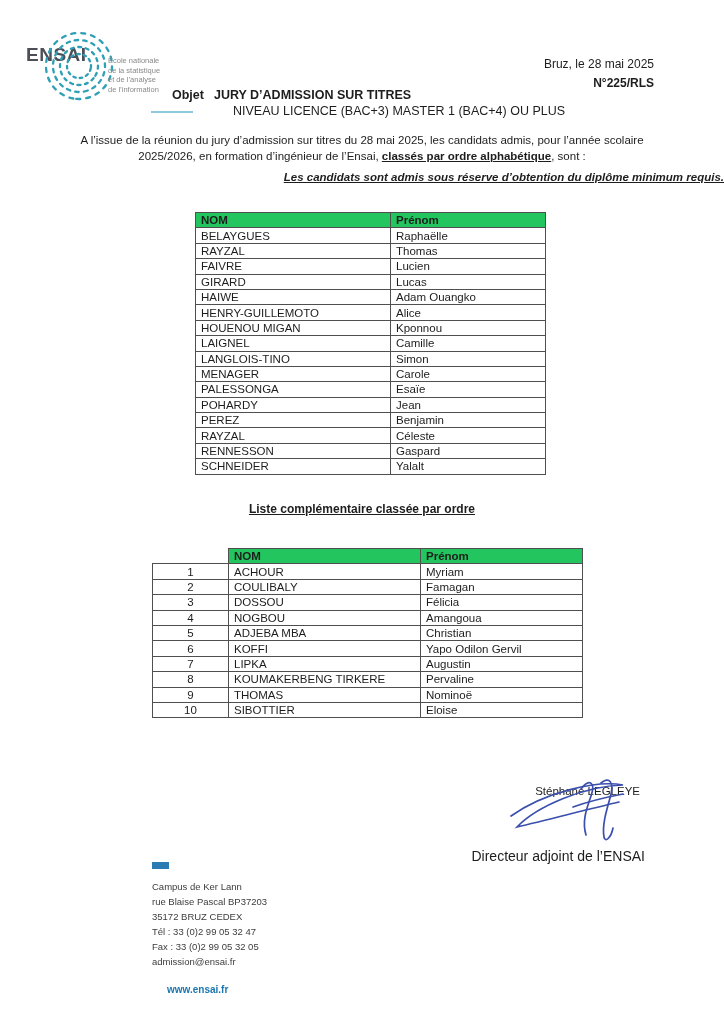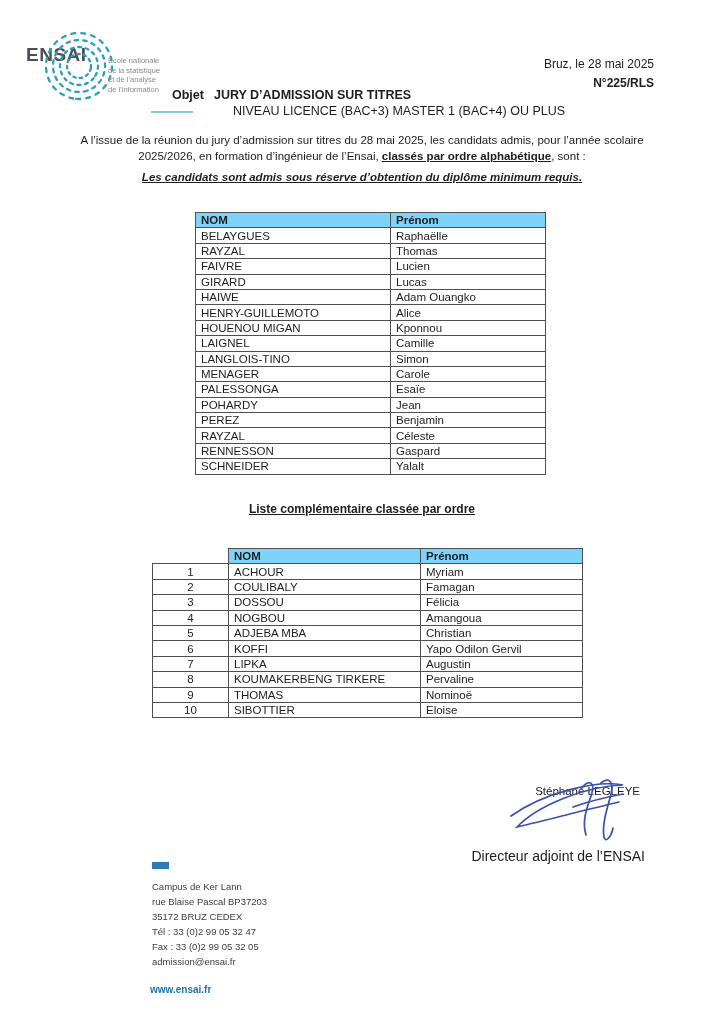--- a/index.html
+++ b/index.html
@@ -40,34 +40,34 @@
   .subject-line2 { position: absolute; left: 233px; top: 104px; font-size: 12.5px; font-weight: normal; }
 
   
   .intro {
     position: absolute; left: 55px; right: 55px; top: 133px;
     text-align: center; font-size: 11.5px; line-height: 15.5px;
   }
   .intro .emph { font-weight: bold; text-decoration: underline; }
   .notice {
     position: absolute; left: 0; right: 0; top: 171px;
-    text-align: center; font-size: 11.5px;
+    text-align: right; font-size: 11.5px;
     font-weight: bold; font-style: italic; text-decoration: underline;
   }
 
   
   table { border-collapse: collapse; table-layout: fixed; font-size: 11.5px; }
   th, td {
     border: 1px solid #4f4f4f;
     height: 15.4px; line-height: 14px;
     padding: 0 4px 0 5px;
     text-align: left; vertical-align: middle;
     white-space: nowrap; overflow: hidden;
   }
-  th { background: #7dd3fc; font-weight: bold; }
+  th { background: #22c55e; font-weight: bold; }
 
   .admitted-table { position: absolute; left: 195px; top: 212px; width: 350px; }
   .admitted-table .col-nom { width: 195px; }
   .admitted-table .col-prenom { width: 155px; }
 
   .waitlist-heading {
     position: absolute; left: 0; right: 0; top: 502px;
     text-align: center; font-size: 12px;
     font-weight: bold; text-decoration: underline;
   }
@@ -83,21 +83,21 @@
   .sig-image { position: absolute; left: 505px; top: 776px; }
   .sig-role { position: absolute; right: 79px; top: 848px; font-size: 14px; }
 
   
   .footer-dash { position: absolute; left: 152px; top: 862px; width: 17px; height: 7px; background: #2b7cb3; }
   .footer-address {
     position: absolute; left: 152px; top: 879px;
     font-size: 9.5px; line-height: 15px; color: #3c3c3c;
   }
   .footer-website {
-    position: absolute; left: 150px; top: 984px;
+    position: absolute; left: 167px; top: 984px;
     font-size: 10px; font-weight: bold; color: #1a76ae; text-decoration: none;
   }
 </style>
 </head>
 <body>
 
 <div class="page">
 
   <div class="logo-wordmark">ENSAI</div>
   <div class="logo-swirl">

